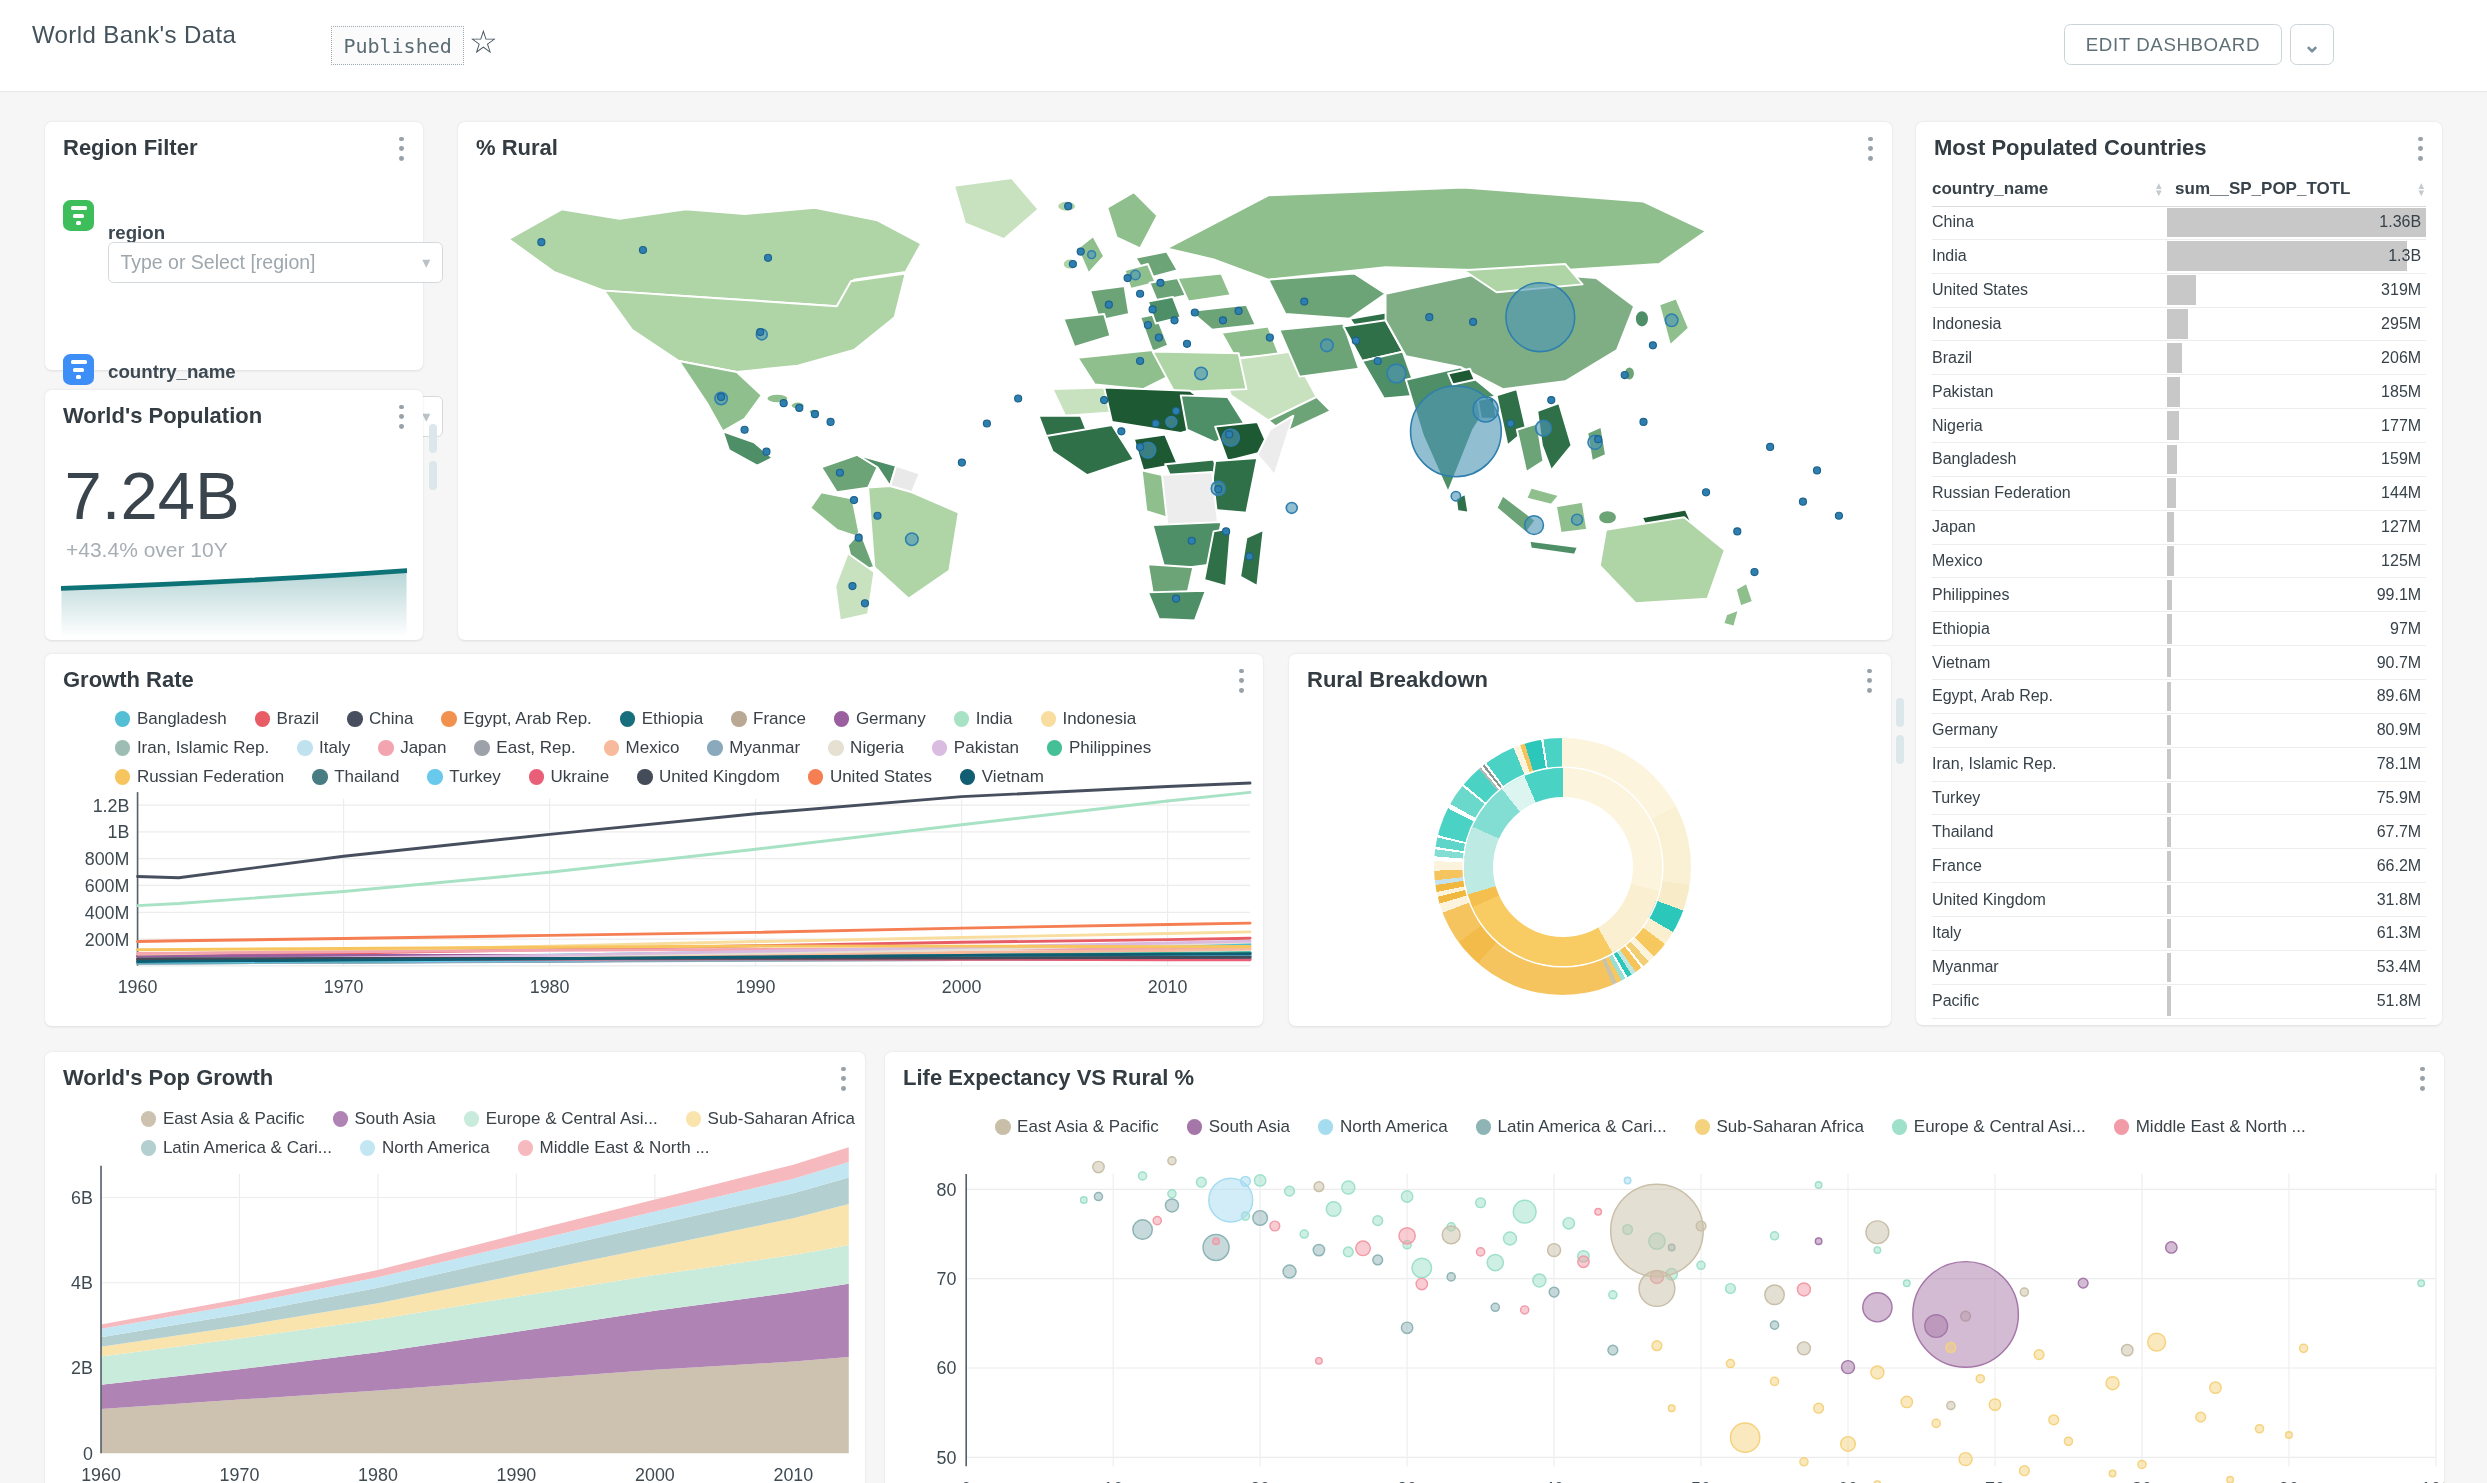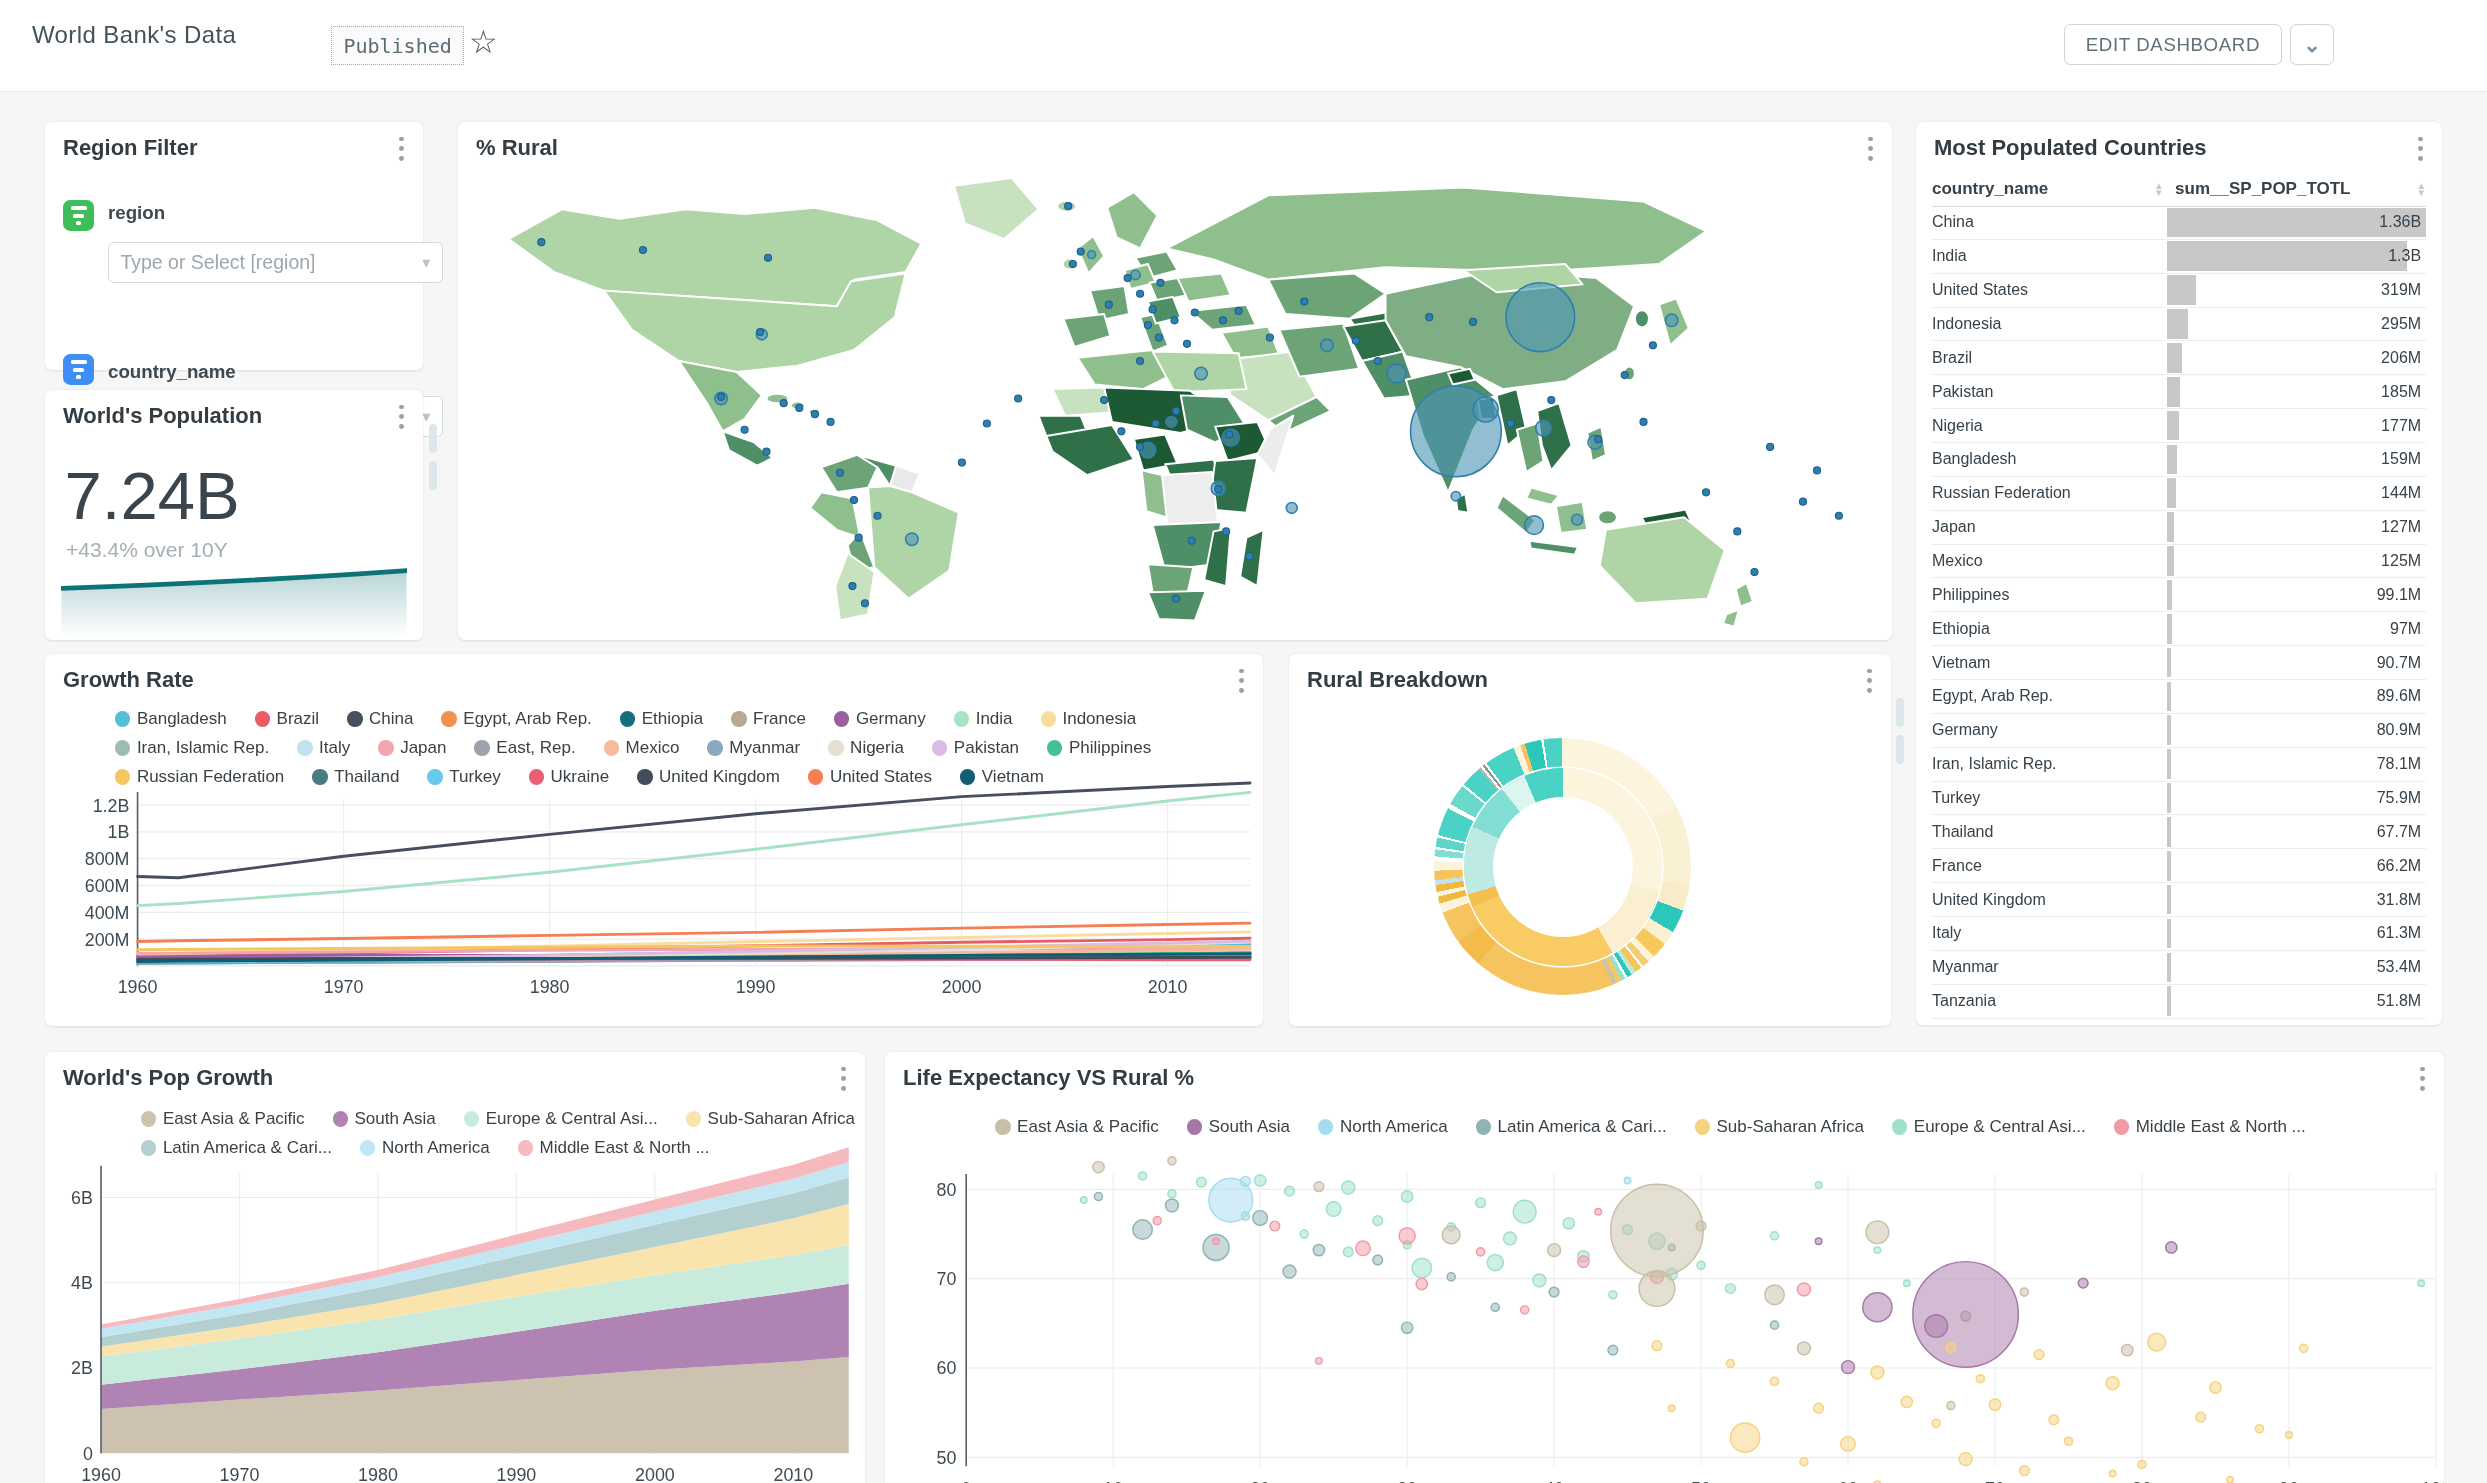--- a/index.html
+++ b/index.html
@@ -68,21 +68,21 @@
   <div class="kebab">
       <i></i>
       <i></i>
       <i></i>
     </div>
   <div class="ficon" style="top:78px;background:#3DBE5B;">
     <b style="width:16px"></b>
       <b style="width:10.6px"></b>
       <b style="width:4.9px"></b>
     </div>
-  <div class="flabel" style="top:80px;">region</div>
+  <div class="flabel" style="top:100px;">region</div>
   <div class="fselect" style="top:120px;">
     <span>Type or Select [region]</span>
       <span class="car">▾</span>
     </div>
   <div class="ficon" style="top:232px;background:#3E8EF7;">
     <b style="width:16px"></b>
       <b style="width:10.6px"></b>
       <b style="width:4.9px"></b>
     </div>
   <div class="flabel" style="top:239px;">country_name</div>
@@ -478,21 +478,21 @@
         </div>
       </div>
       <div class="t-row">
         <div class="t-name">Myanmar</div>
         <div class="t-val">
           <div class="t-bar" style="width: 1.6%;"></div>
           <span class="t-valtext">53.4M</span>
         </div>
       </div>
       <div class="t-row">
-        <div class="t-name">Tanzania</div>
+        <div class="t-name">Pacific</div>
         <div class="t-val">
           <div class="t-bar" style="width: 1.6%;"></div>
           <span class="t-valtext">51.8M</span>
         </div>
       </div>
     </div>
 </div>
 
 <div class="card" style="left:45px;top:654px;width:1218px;height:372px;">
   <div class="ctitle">Growth Rate</div>

